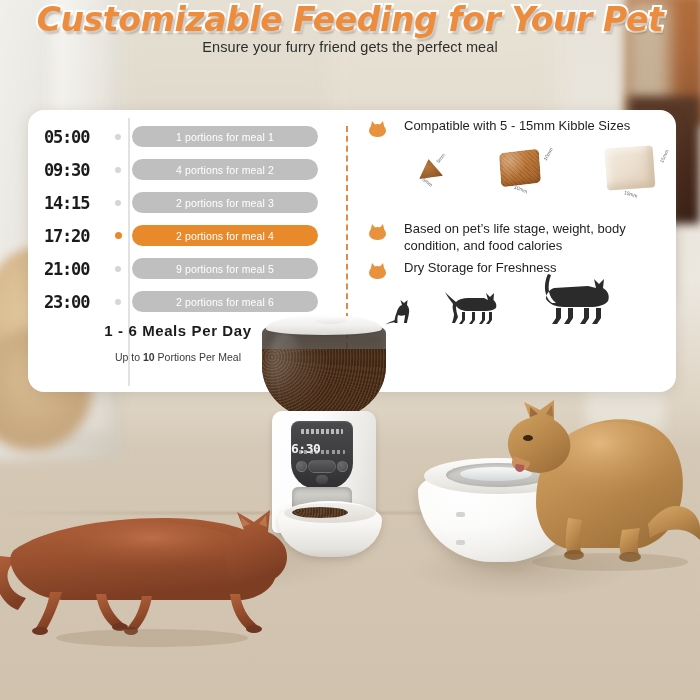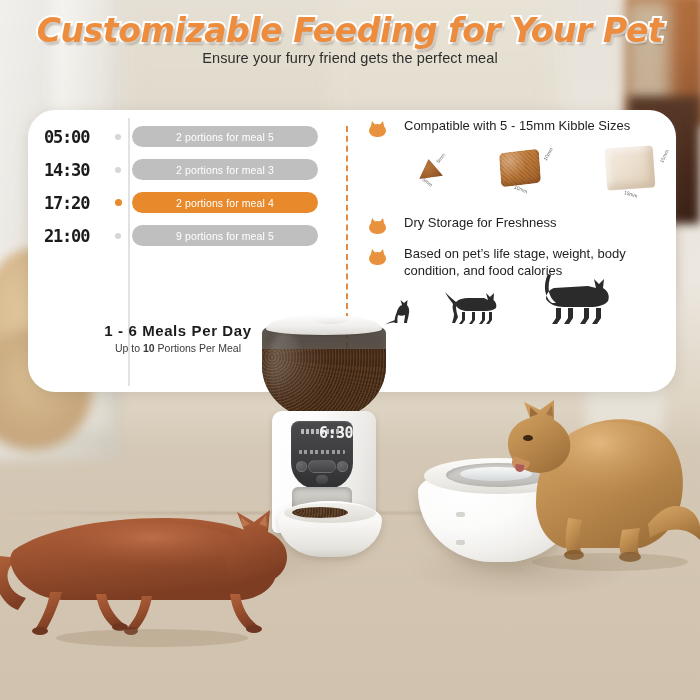--- a/index.html
+++ b/index.html
@@ -89,40 +89,39 @@
 
   
   .header { position: absolute; left: 0; right: 0; top: 0; height: 96px; z-index: 30; text-align: center; }
   .title {
     font-family: "DejaVu Sans", sans-serif;
     font-size: 33px;
     font-weight: bold;
     font-style: italic;
     letter-spacing: -0.4px;
     color: #ED8C3C;
-    padding-top: 11px;
     -webkit-text-stroke: 4px #ffffff;
     paint-order: stroke fill;
     text-shadow: 2px 3px 2px rgba(90,70,50,0.30);
     white-space: nowrap;
   }
   .subtitle {
     margin-top: 0;
     font-size: 14.5px;
     color: #2e2e2e;
     letter-spacing: .1px;
   }
 
   
   .card {
     position: absolute;
     left: 28px; top: 110px;
     width: 648px; height: 282px;
     background: #ffffff;
-    border-radius: 27px;
+    border-radius: 16px;
     box-shadow: 0 3px 14px rgba(110,95,75,0.18);
     z-index: 20;
   }
   .card-inner { position: relative; width: 100%; height: 100%; }
 
   
   .schedule { position: absolute; left: 0; top: 0; width: 300px; height: 100%; }
   .sched-rows { position: absolute; left: 8px; top: 10px; width: 292px; }
   .sched-row {
     display: flex; align-items: center;
@@ -161,21 +160,21 @@
     font-size: 10.5px;
     display: flex; align-items: center; justify-content: center;
     letter-spacing: .1px;
   }
   .pill.active { background: #E8892B; }
 
   .sched-footer { position: absolute; left: 0; top: 212px; width: 300px; text-align: center; }
   .meals-line {
     font-size: 15px; font-weight: bold; color: #1c1c1c; letter-spacing: .6px;
   }
-  .portions-line { font-size: 10.5px; color: #3a3a3a; margin-top: 3px; }
+  .portions-line { font-size: 10.5px; color: #3a3a3a; margin-top: 12px; }
   .portions-line b { font-weight: bold; }
 
   
   .divider {
     position: absolute; left: 318px; top: 16px; bottom: 14px;
     border-left: 2px dashed #E08A45;
   }
 
   
   .features { position: absolute; left: 340px; top: 8px; right: 10px; }
@@ -300,24 +299,24 @@
     background: linear-gradient(180deg, #4a4a4c 0%, #3c3c3e 60%, #303032 100%);
     border-radius: 8px 8px 26px 26px;
     box-shadow: inset 0 1px 2px rgba(255,255,255,.12);
   }
   .lcd-top {
     position: absolute; left: 10px; top: 8px; width: 42px; height: 5px;
     background: repeating-linear-gradient(90deg, rgba(225,225,225,.75) 0 3px, rgba(0,0,0,0) 3px 5px);
     border-radius: 1px;
   }
   .lcd-time {
-    position: absolute; left: 0; right: 0; top: 3px;
-    text-align: right;
+    position: absolute; left: 0; right: 0; top: 20px;
+    text-align: left;
     font-family: "DejaVu Sans Mono", monospace;
-    font-size: 15px; font-weight: bold;
+    font-size: 13px; font-weight: bold;
     color: #f2f2f2;
     letter-spacing: -0.5px;
   }
   .lcd-bottom {
     position: absolute; left: 8px; top: 29px; width: 46px; height: 4px;
     background: repeating-linear-gradient(90deg, rgba(215,215,215,.6) 0 3px, rgba(0,0,0,0) 3px 5.5px);
     border-radius: 1px;
   }
   .btn-row { position: absolute; left: 5px; top: 40px; width: 52px; display: flex; justify-content: space-between; }
   .pbtn {
@@ -425,26 +424,33 @@
 
     <div class="schedule">
       <div class="tl-line"></div>
       <div class="sched-rows">
 
         <div class="sched-row">
           <div class="time">05:00</div>
           <div class="dot-col">
               <span class="dot"></span>
             </div>
-          <div class="pill">2 portions for meal 5</div>
-        </div>
-
+          <div class="pill">1 portions for meal 1</div>
+        </div>
 
         <div class="sched-row">
-          <div class="time">14:30</div>
+          <div class="time">09:30</div>
+          <div class="dot-col">
+              <span class="dot"></span>
+            </div>
+          <div class="pill">4 portions for meal 2</div>
+        </div>
+
+        <div class="sched-row">
+          <div class="time">14:15</div>
           <div class="dot-col">
               <span class="dot"></span>
             </div>
           <div class="pill">2 portions for meal 3</div>
         </div>
 
         <div class="sched-row">
           <div class="time">17:20</div>
           <div class="dot-col">
               <span class="dot active"></span>
@@ -453,20 +459,27 @@
         </div>
 
         <div class="sched-row">
           <div class="time">21:00</div>
           <div class="dot-col">
               <span class="dot"></span>
             </div>
           <div class="pill">9 portions for meal 5</div>
         </div>
 
+        <div class="sched-row">
+          <div class="time">23:00</div>
+          <div class="dot-col">
+              <span class="dot"></span>
+            </div>
+          <div class="pill">2 portions for meal 6</div>
+        </div>
 
       </div>
 
       <div class="sched-footer">
         <div class="meals-line">1 - 6 Meals Per Day</div>
         <div class="portions-line"><span>Up to </span><b>10</b><span> Portions Per Meal</span></div>
       </div>
     </div>
 
     <div class="divider"></div>
@@ -493,36 +506,36 @@
           <span class="kib-label l1">10mm</span>
           <span class="kib-label l2">10mm</span>
         </div>
         <div class="kib kib3">
           <div class="shape"></div>
           <span class="kib-label l1">15mm</span>
           <span class="kib-label l2">15mm</span>
         </div>
       </div>
 
+      <div class="feature f3">
+        <span class="cat-bullet">
+          <span class="ear-l"></span>
+            <span class="ear-r"></span>
+            <span class="head"></span>
+        </span>
+        <span class="feature-text">Based on pet’s life stage, weight, body condition, and food calories</span>
+      </div>
+
       <div class="feature f2">
         <span class="cat-bullet">
           <span class="ear-l"></span>
             <span class="ear-r"></span>
             <span class="head"></span>
         </span>
         <span class="feature-text">Dry Storage for Freshness</span>
-      </div>
-
-      <div class="feature f3">
-        <span class="cat-bullet">
-          <span class="ear-l"></span>
-            <span class="ear-r"></span>
-            <span class="head"></span>
-        </span>
-        <span class="feature-text">Based on pet’s life stage, weight, body condition, and food calories</span>
       </div>
 
       <div class="cat-sizes">
 
         <svg class="cat-sil" width="34" height="30" viewBox="0 0 34 30">
           <path fill="#2b2b2b" d="M20 7 L18.5 2 L22 5 L25.5 2 L25 7 C27 9 27.5 12 27 15 C26.5 19 25 23 25 25 L22 25 C22 23 23 20 23 17 C21 18 18 18 16 17 C15 20 15.5 23 15.5 25 L12.5 25 C12.5 22 13 18 14.5 15 C15.5 11 17 8 20 7 Z M13 24 C10 24.5 6 25.5 3 26.5 C6 25 10 23 13 22 Z"></path>
         </svg>
 
         <svg class="cat-sil" width="62" height="42" viewBox="0 0 62 42">
           <path fill="#2b2b2b" d="M44 14 L42 7 L46 11 L50 7 L49.5 14 C52 16 53 19 52 22 C50 24 46 25 42 25 L24 25 C19 25 14 23 12 20 C12 24 13 28 14 31 C13 33 12 35 11 37 L8 37 C9 34 10 31 10 28 C9 25 8 21 9 18 C6 14 3 10 1 6 C4 9 8 13 12 16 C15 13 19 12 24 12 L40 12 Z M18 26 L18 34 L15 38 L18 38 L21 34 L21 26 Z M28 26 L28 34 L25 38 L28 38 L31 34 L31 26 Z M38 26 L38 34 L35 38 L38 38 L41 34 L41 26 Z M45 26 L45 34 L42 38 L45 38 L48 34 L48 26 Z"></path>

